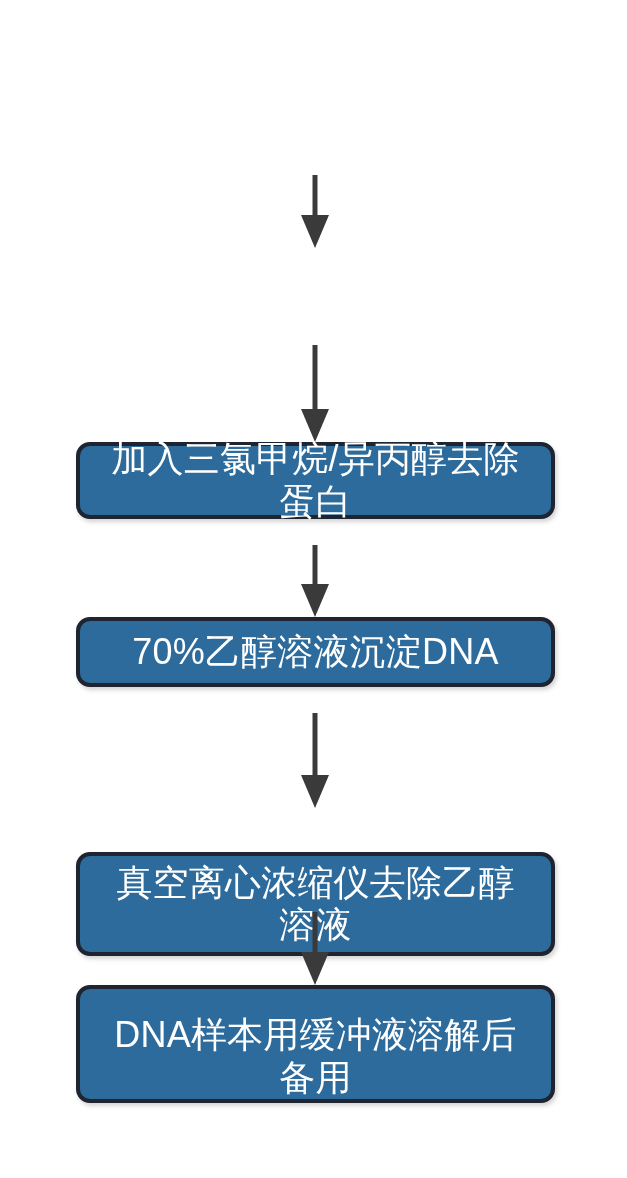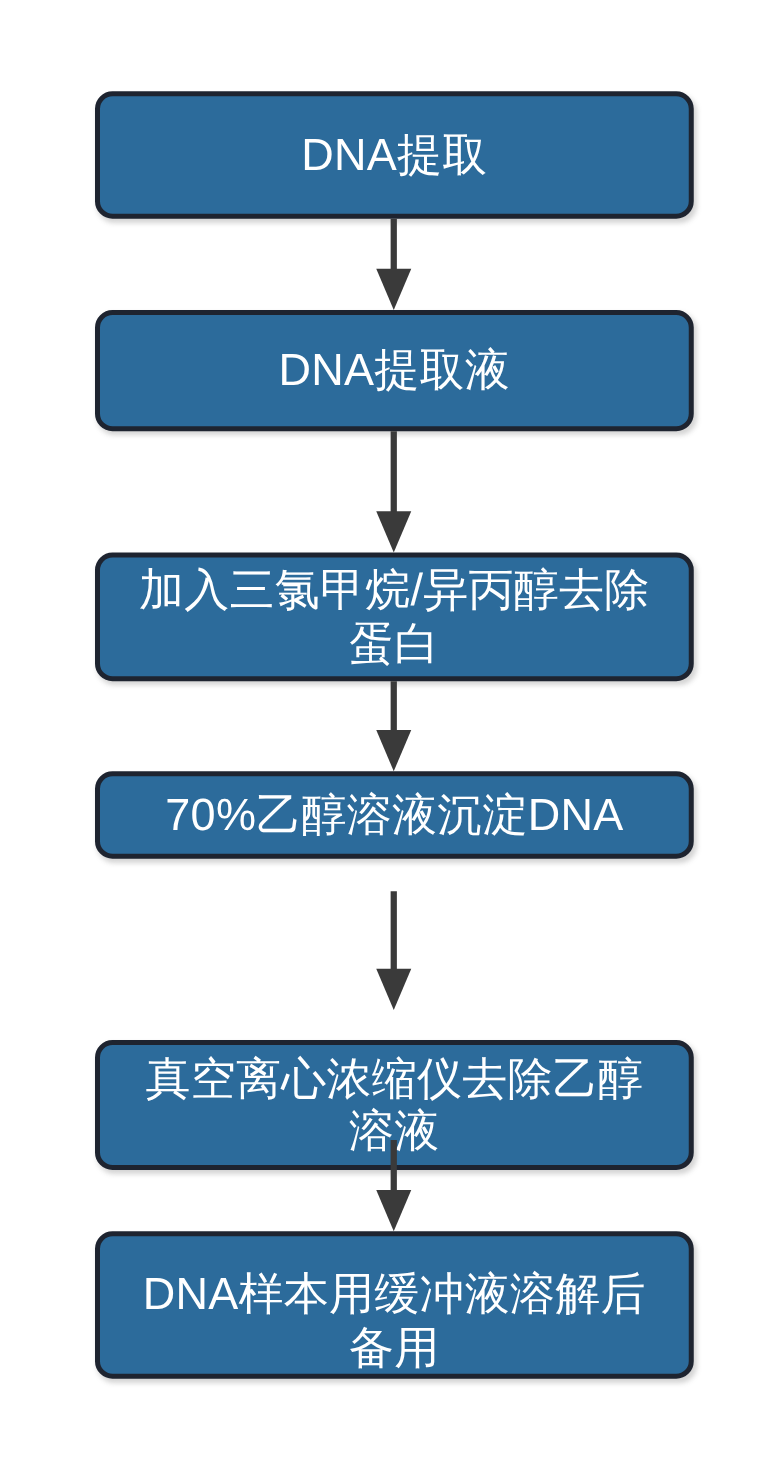--- a/index.html
+++ b/index.html
@@ -38,23 +38,23 @@
     color: #ffffff;
     font-size: 36px;
     line-height: 1.18;
     font-weight: 400;
     letter-spacing: 0.2px;
     padding: 0 14px;
     white-space: pre-line;
   }
   .node-1 { top: 73px;  height: 102px; }
   .node-2 { top: 248px; height: 97px;  }
-  .node-3 { top: 442px; height: 103px; }
+  .node-3 { top: 442px; height: 77px; }
   .node-4 { top: 617px; height: 70px;  }
-  .node-5 { top: 832px; height: 104px; text-align: center; }
+  .node-5 { top: 852px; height: 104px; text-align: center; }
   .node-6 { top: 985px; height: 118px; align-items: flex-end; }
 
   .connector {
     position: absolute;
     left: 0;
     width: 627px;
     pointer-events: none;
   }
   .connector svg {
     display: block;
@@ -64,34 +64,28 @@
   .conn-2 { top: 345px; height: 97px; }
   .conn-3 { top: 545px; height: 72px; }
   .conn-4 { top: 713px; height: 95px; }
   .conn-5 { top: 912px; height: 73px; }
 </style>
 </head>
 <body>
 
 <div id="flowchart">
 
-  <div class="node node-1">
-    <span class="node-label">DNA提取</span>
-  </div>
 
   <div class="connector conn-1">
     <svg width="627" height="73" viewBox="0 0 627 73" xmlns="http://www.w3.org/2000/svg" aria-hidden="true">
       <line x1="315" y1="0" x2="315" y2="42" stroke="#3a3a3a" stroke-width="5"></line>
       <polygon points="301,40 329,40 315,73" fill="#3a3a3a"></polygon>
     </svg>
   </div>
 
-  <div class="node node-2">
-    <span class="node-label">DNA提取液</span>
-  </div>
 
   <div class="connector conn-2">
     <svg width="627" height="97" viewBox="0 0 627 97" xmlns="http://www.w3.org/2000/svg" aria-hidden="true">
       <line x1="315" y1="0" x2="315" y2="66" stroke="#3a3a3a" stroke-width="5"></line>
       <polygon points="301,64 329,64 315,97" fill="#3a3a3a"></polygon>
     </svg>
   </div>
 
   <div class="node node-3">
     <span class="node-label">加入三氯甲烷/异丙醇去除

